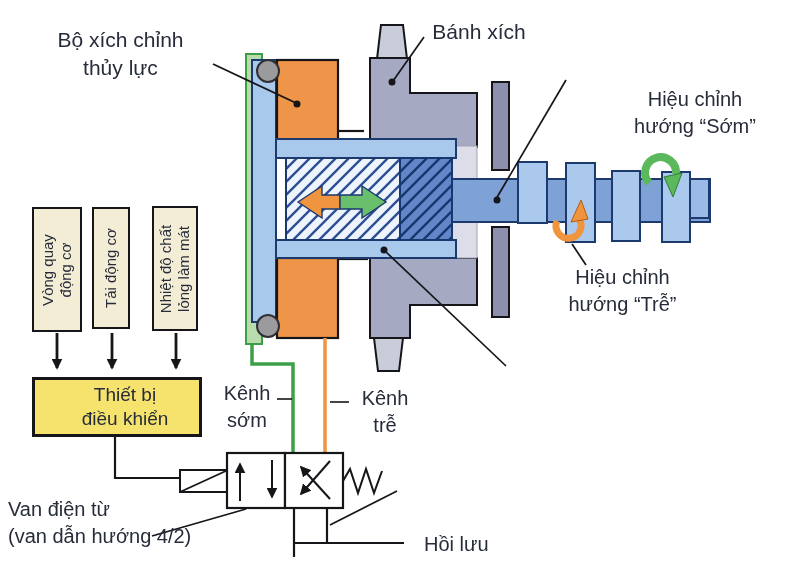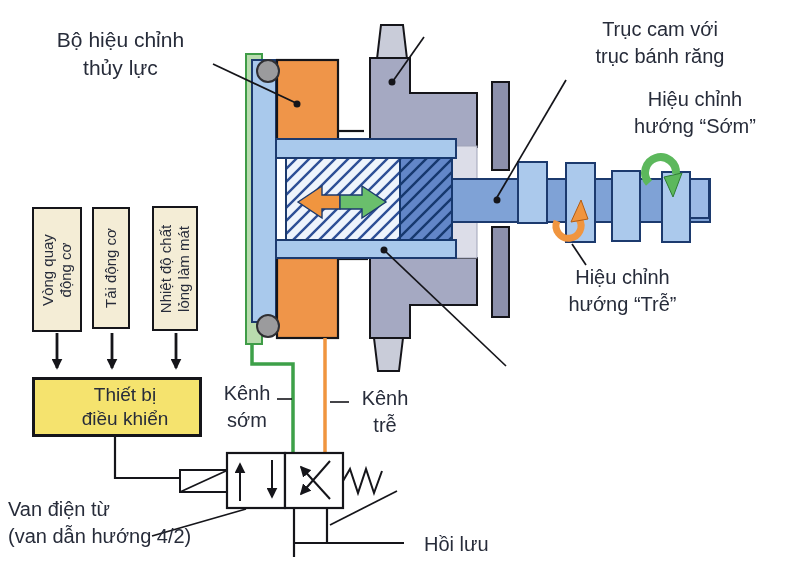--- a/index.html
+++ b/index.html
@@ -119,24 +119,23 @@
       <line x1="330" y1="402" x2="349" y2="402" stroke-width="1.6"></line>
     </g>
 
     <g stroke="#15151a" stroke-width="2.8">
       <line x1="57" y1="333" x2="57" y2="368" marker-end="url(#arr)"></line>
       <line x1="112" y1="333" x2="112" y2="368" marker-end="url(#arr)"></line>
       <line x1="176" y1="333" x2="176" y2="368" marker-end="url(#arr)"></line>
     </g>
   </svg>
 
-  <div class="lbl" style="left:18px;top:26px;width:205px;font-size:21px;">Bộ hiệu chỉnh
+  <div class="lbl" style="left:18px;top:26px;width:205px;font-size:21px;">Bộ xích chỉnh
 thủy lực</div>
-  <div class="lbl" style="left:560px;top:16px;width:200px;">Trục cam với
-trục bánh răng</div>
+  <div class="lbl" style="left:404px;top:18px;width:150px;font-size:21px;">Bánh xích</div>
   <div class="lbl" style="left:605px;top:86px;width:180px;">Hiệu chỉnh
 hướng “Sớm”</div>
   <div class="lbl" style="left:535px;top:264px;width:175px;">Hiệu chỉnh
 hướng “Trễ”</div>
   <div class="lbl" style="left:207px;top:380px;width:80px;">Kênh
 sớm</div>
   <div class="lbl" style="left:345px;top:385px;width:80px;">Kênh
 trễ</div>
   <div class="lbl left" style="left:8px;top:496px;width:280px;">Van điện từ
 (van dẫn hướng 4/2)</div>

